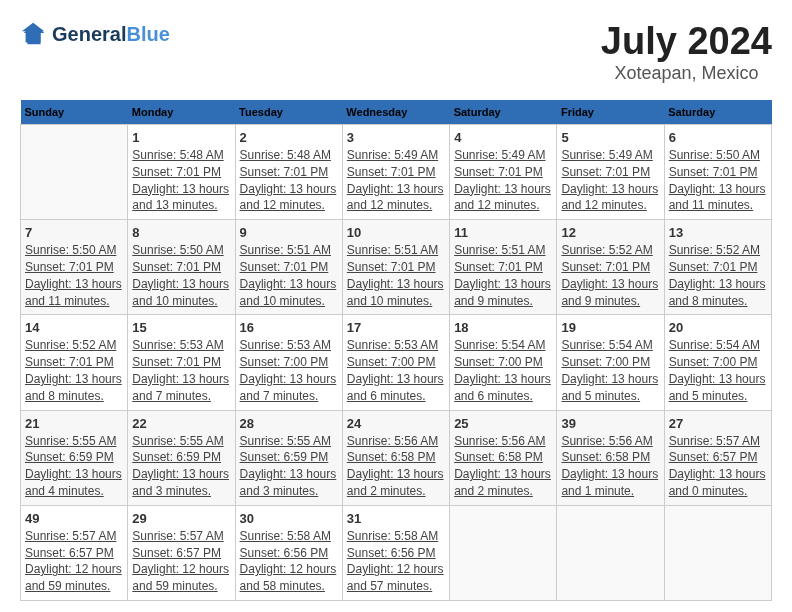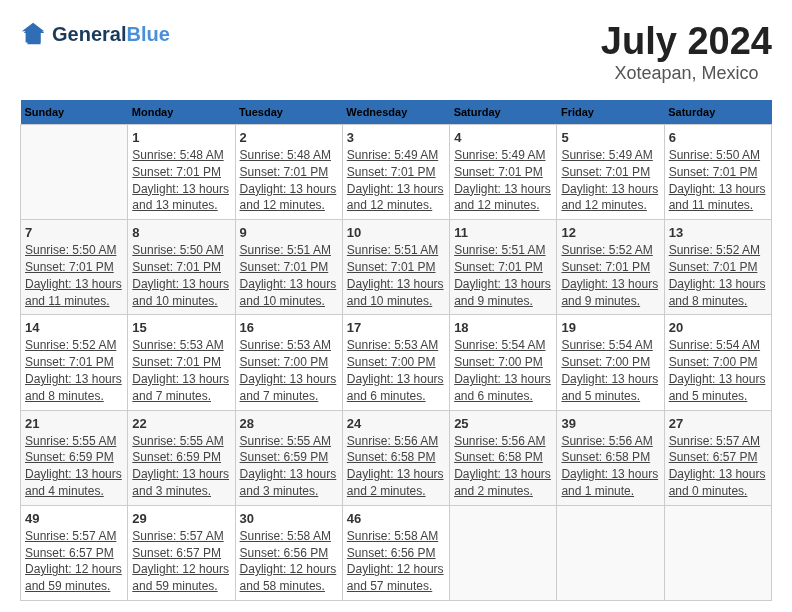--- a/index.html
+++ b/index.html
@@ -241,21 +241,21 @@
         </td>
         <td>
           <span class="day-num">29</span>
           <div class="cell-content">Sunrise: 5:57 AM<br>Sunset: 6:57 PM<br>Daylight: 12 hours<br>and 59 minutes.</div>
         </td>
         <td>
           <span class="day-num">30</span>
           <div class="cell-content">Sunrise: 5:58 AM<br>Sunset: 6:56 PM<br>Daylight: 12 hours<br>and 58 minutes.</div>
         </td>
         <td>
-          <span class="day-num">46</span>
+          <span class="day-num">31</span>
           <div class="cell-content">Sunrise: 5:58 AM<br>Sunset: 6:56 PM<br>Daylight: 12 hours<br>and 57 minutes.</div>
         </td>
         <td class="empty-cell"></td>
         <td class="empty-cell"></td>
         <td class="empty-cell"></td>
       </tr>
     </tbody>
 </table>
 
 </body></html>

